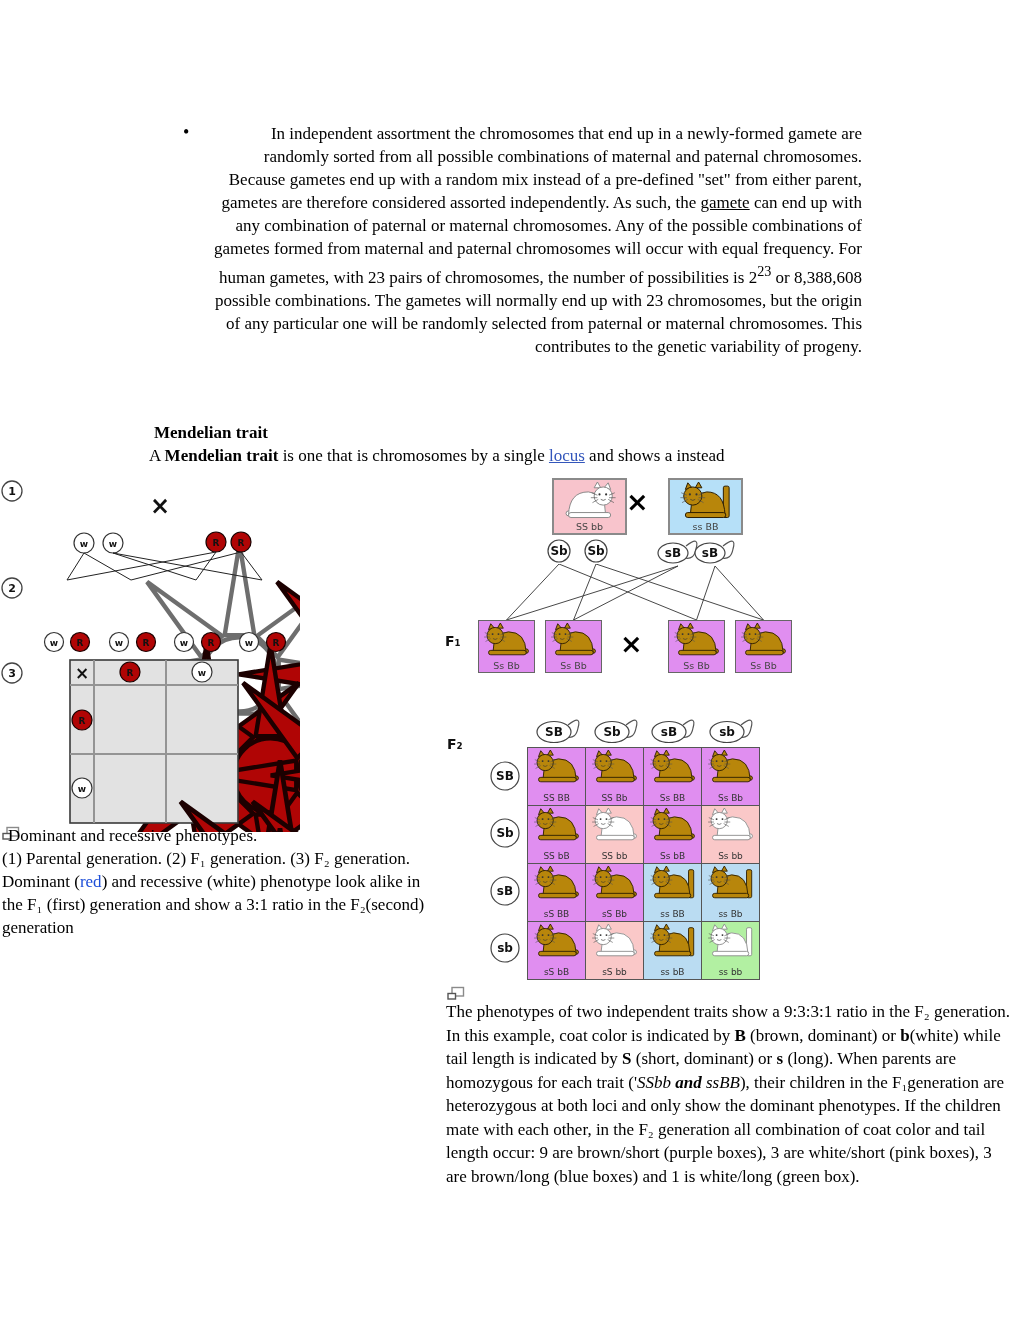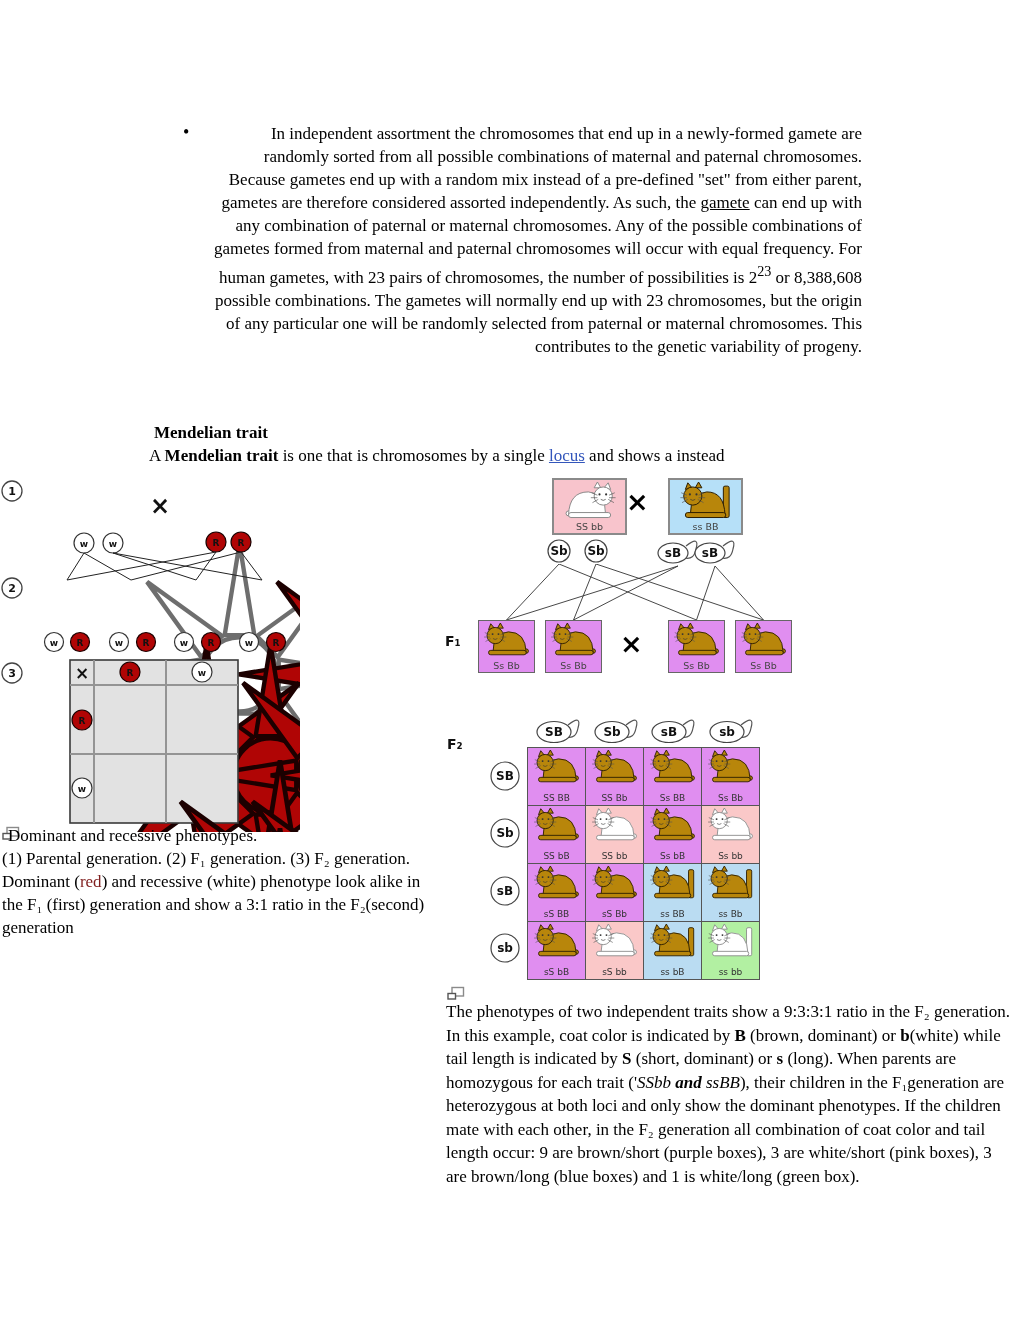--- a/index.html
+++ b/index.html
@@ -199,21 +199,21 @@
       </g>
     </g>
   </svg>
 
   <svg class="abs" style="left:2px;top:826px" width="18" height="15">
       <use href="#enlarge"></use>
     </svg>
 
   <div class="abs cap-left">
     <div class="l1">Dominant and recessive phenotypes.</div>
-    <div><span>(1) Parental generation. (2) F₁ generation. (3) F₂ generation. Dominant (</span><span class="redword" style="color: #7f1d1d;">red</span><span>) and recessive (white) phenotype look alike in the F₁ (first) generation and show a 3:1 ratio in the F₂(second) generation</span></div>
+    <div><span>(1) Parental generation. (2) F₁ generation. (3) F₂ generation. Dominant (</span><span class="redword" style="color: #1d4ed8;">red</span><span>) and recessive (white) phenotype look alike in the F₁ (first) generation and show a 3:1 ratio in the F₂(second) generation</span></div>
   </div>
 
   <div class="abs catfig">
 
     <div class="pbox" style="left: 112px; top: 8px; background: rgb(248, 196, 204);">
       <svg class="cat cat-w mirror" width="58" height="38" viewBox="0 0 64 46" style="fill: rgb(255, 255, 255);">
           <use href="#cat-s"></use>
         </svg>
       <div class="boxlabel">SS bb</div>
     </div>

